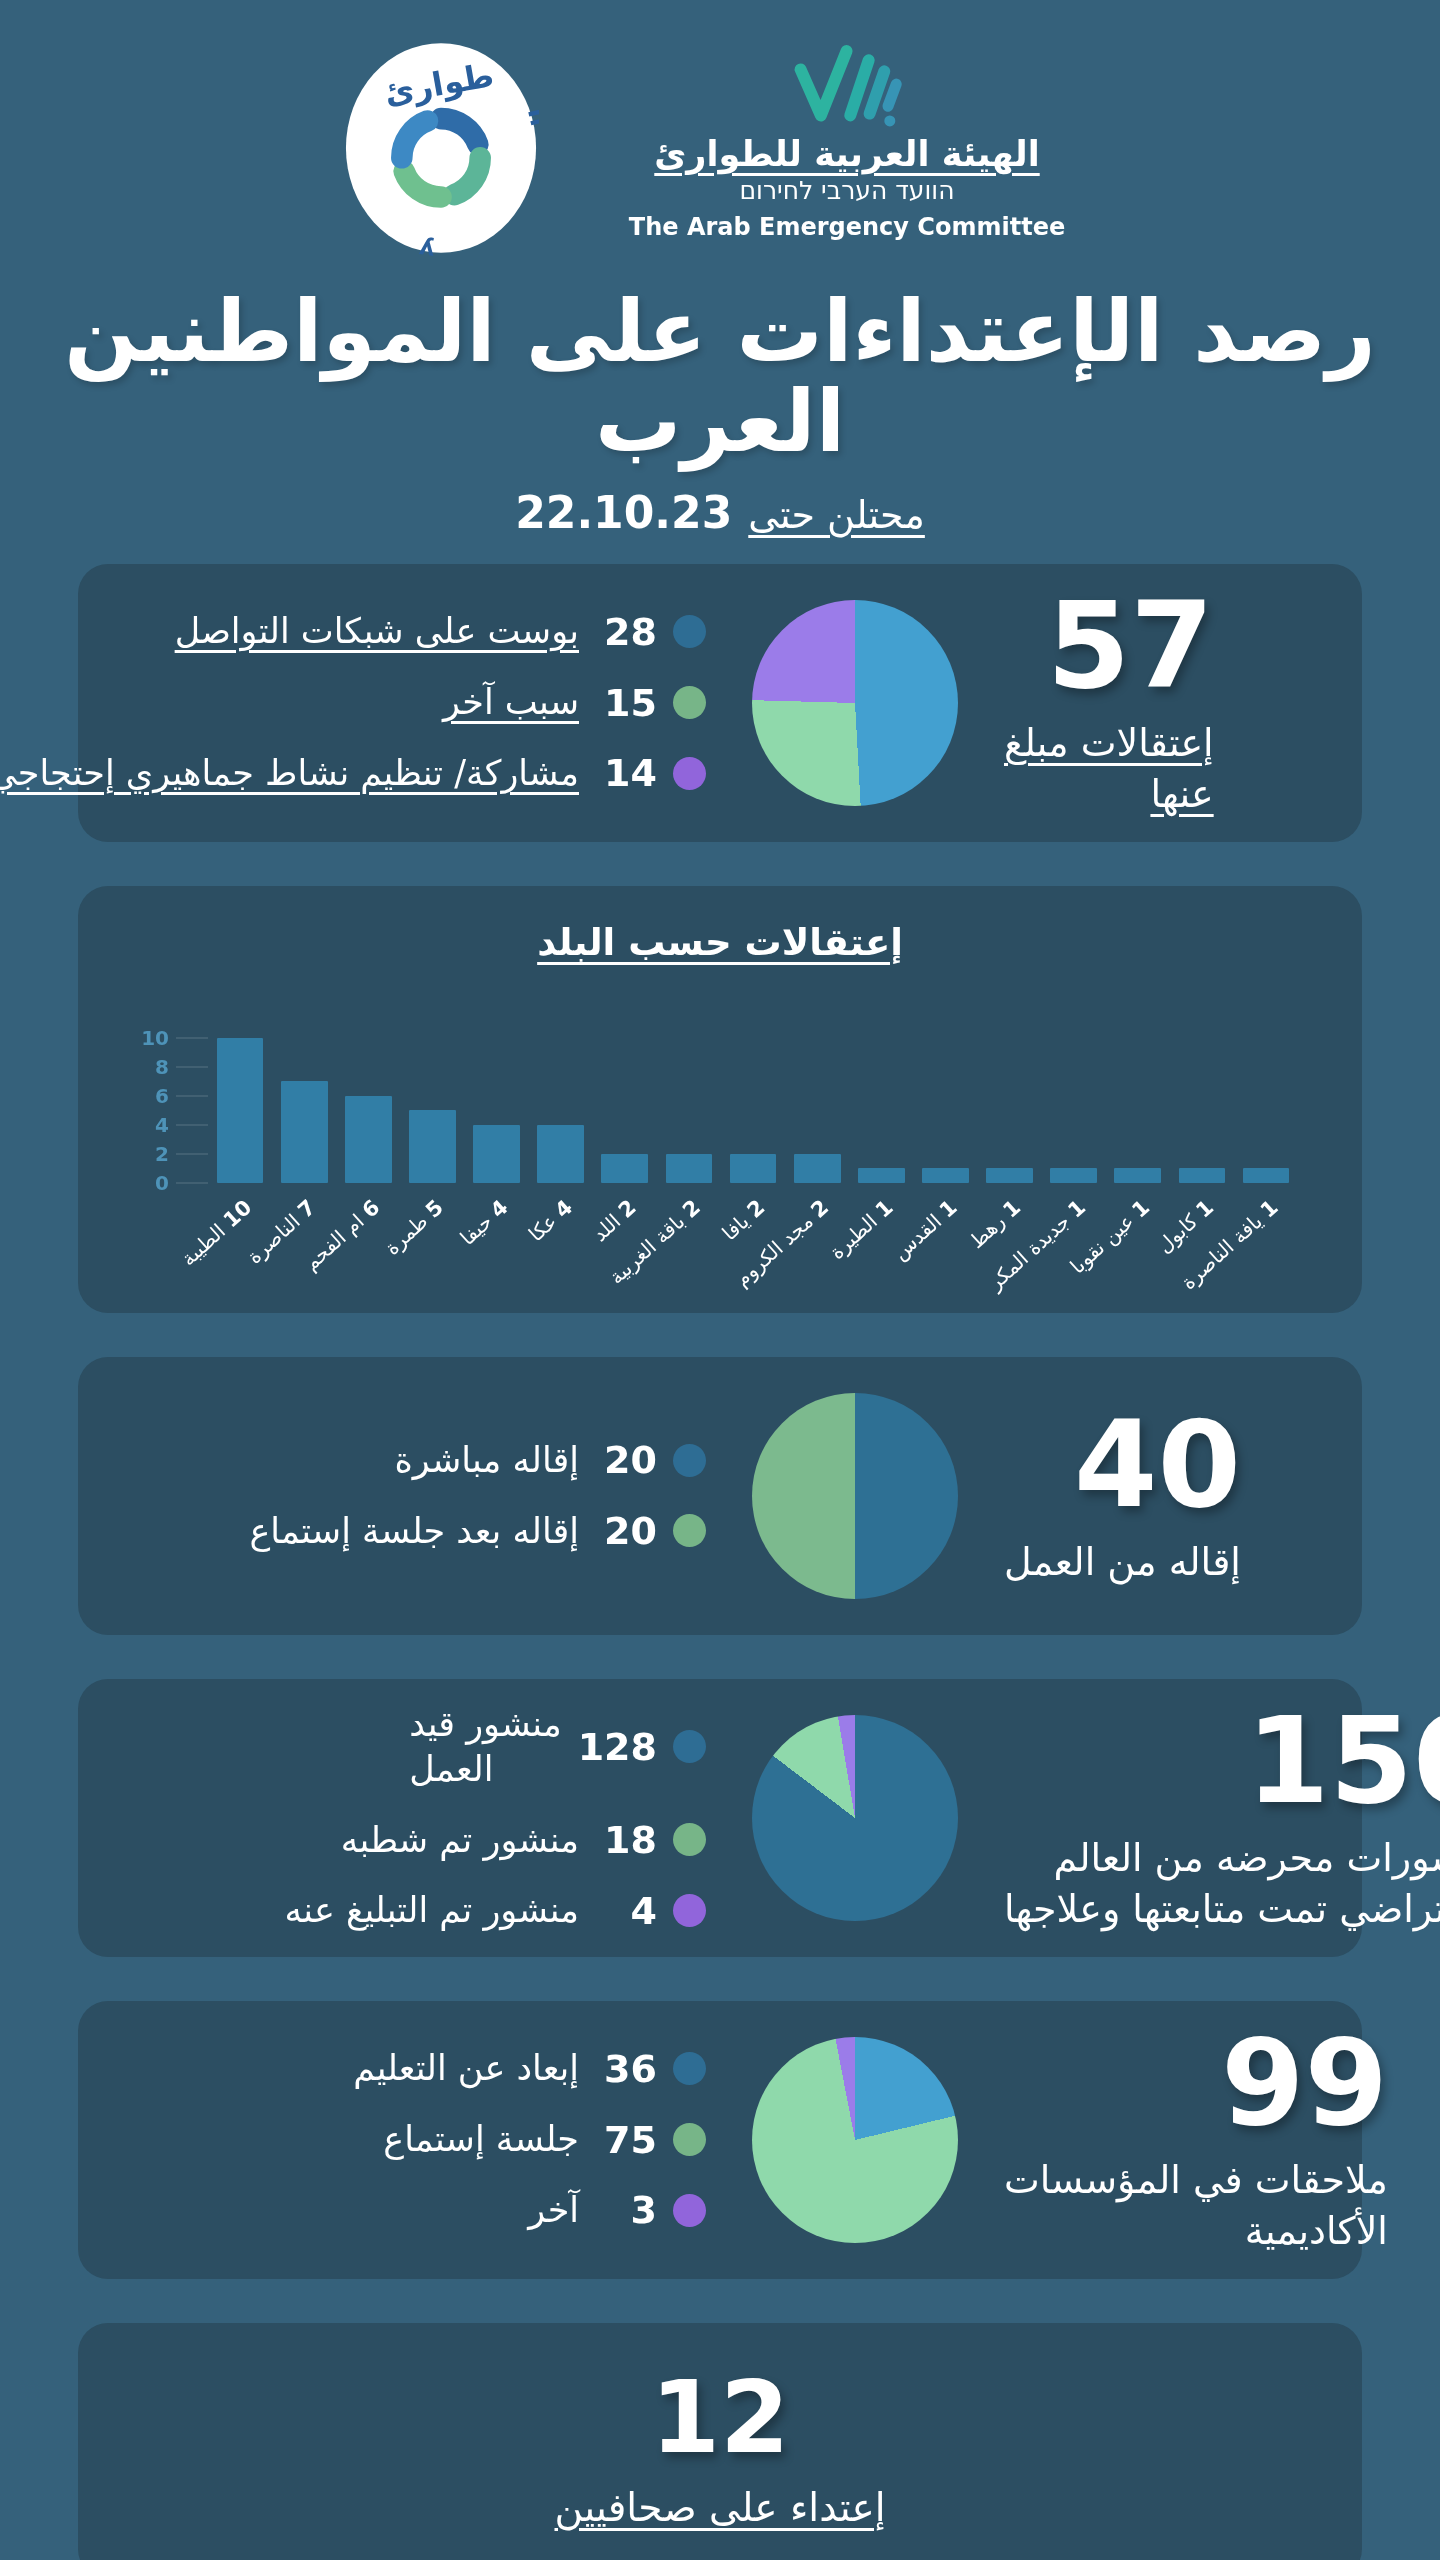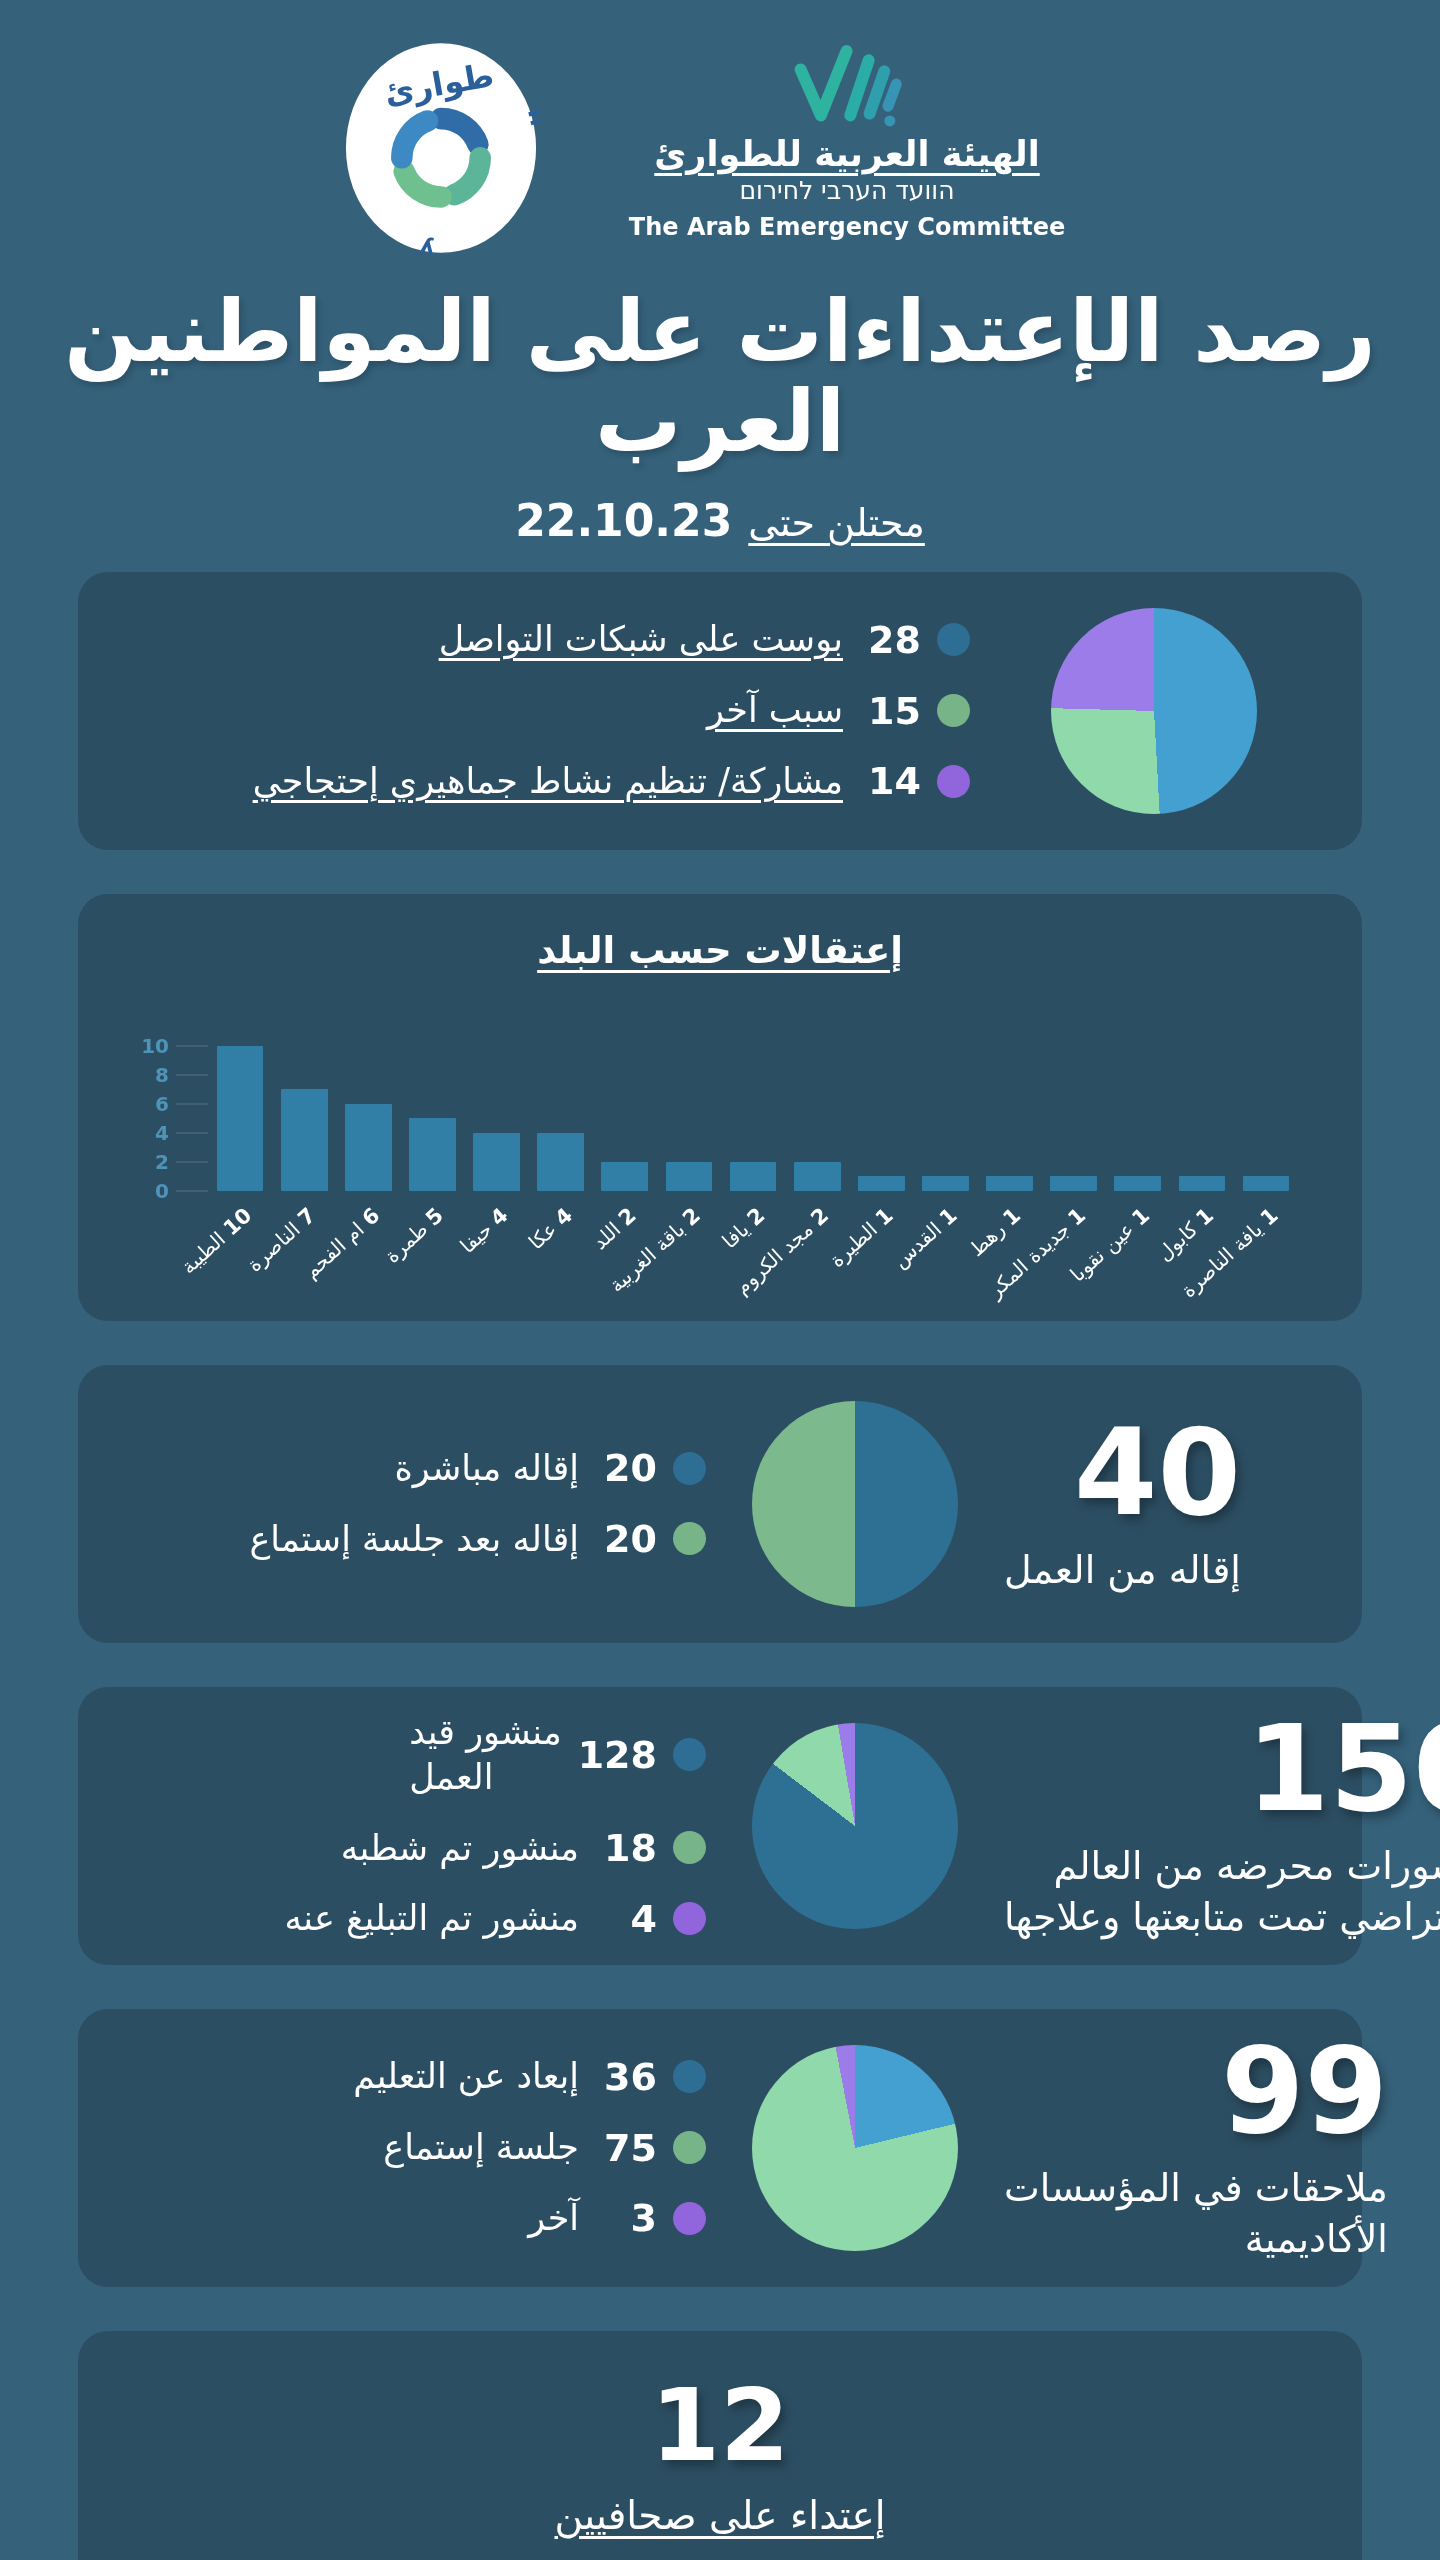--- a/index.html
+++ b/index.html
@@ -17,21 +17,21 @@
   .logo-left{display:flex;flex-direction:column;align-items:center;width:500px;}
   .logo-left .mark{margin-bottom:2px;}
   .logo-ar{font-size:35px;font-weight:bold;}
   .logo-he{font-size:25px;margin-top:2px;direction:rtl;}
   .logo-en{font-size:24px;font-weight:bold;margin-top:8px;direction:ltr;}
   .logo-right svg{display:block;}
 
   
   h1.main-title{
     text-align:center;font-size:86px;font-weight:bold;line-height:1.05;
-    margin:30px 40px 28px;letter-spacing:-1px;
+    margin:30px 40px 20px;letter-spacing:-1px;
     text-shadow:3px 4px 6px rgba(0,0,0,.18);
   }
   .subtitle{display:flex;justify-content:center;align-items:baseline;gap:16px;margin-bottom:26px;}
   .subtitle .lbl{font-size:38px;}
   .subtitle .date{font-size:44px;font-weight:bold;direction:ltr;}
 
   
   .card{width:1284px;margin:0 auto 44px;background:#2c4e62;border-radius:30px;box-sizing:border-box;}
   .stat-card{
     display:grid;direction:rtl;
@@ -117,20 +117,25 @@
 </header>
 
 <h1 class="main-title">رصد الإعتداءات على المواطنين العرب</h1>
 <div class="subtitle">
   <span class="lbl u">محتلن حتى</span>
   <span class="date">22.10.23</span>
 </div>
 
 <main id="cards">
     <section class="card stat-card">
+      <div class="stat">
+        <div class="big">57</div>
+        <div class="caption u">إعتقالات مبلغ
+عنها</div>
+      </div>
       <div class="pie" style="background: conic-gradient(rgb(67, 160, 208) 0deg, rgb(67, 160, 208) 176.842deg, rgb(143, 217, 171) 176.842deg, rgb(143, 217, 171) 271.579deg, rgb(155, 124, 233) 271.579deg, rgb(155, 124, 233) 360deg);"></div>
       <div class="legend">
         <div class="lrow">
           <span class="dot" style="background: rgb(46, 109, 148);"></span>
           <span class="lnum">28</span>
           <span class="llabel u">بوست على شبكات التواصل</span>
         </div>
         <div class="lrow">
           <span class="dot" style="background: rgb(119, 181, 136);"></span>
           <span class="lnum">15</span>

